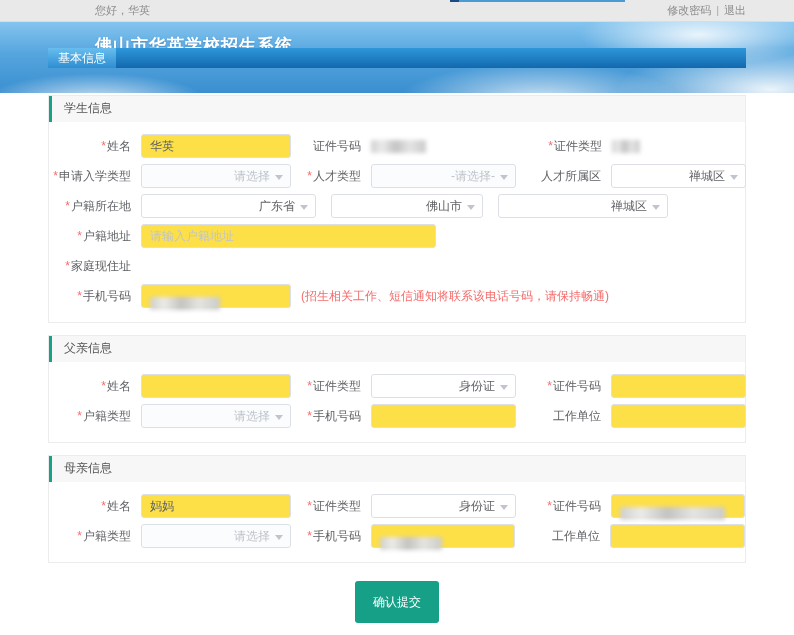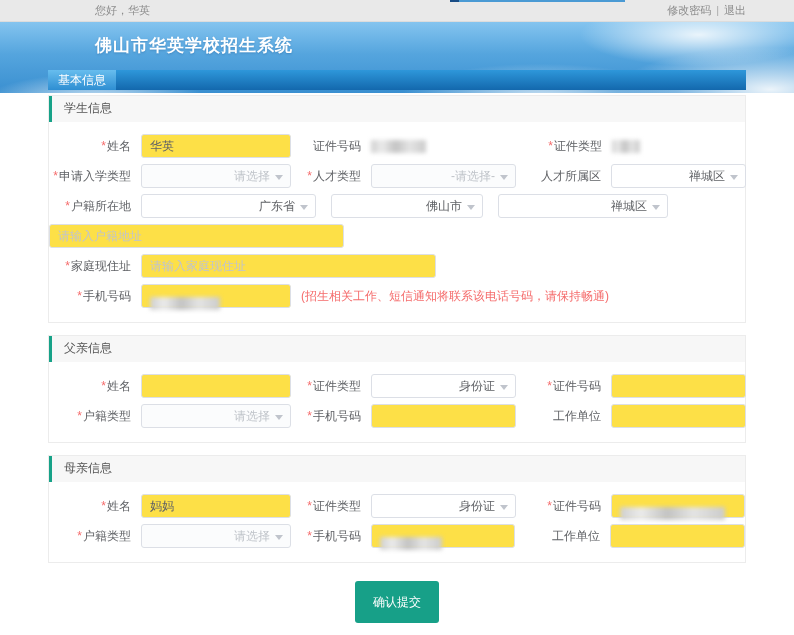--- a/index.html
+++ b/index.html
@@ -30,21 +30,21 @@
       radial-gradient(ellipse 200px 50px at 68% 108%, rgba(255,255,255,.75), rgba(255,255,255,0) 70%),
       radial-gradient(ellipse 160px 40px at 12% 112%, rgba(255,255,255,.8), rgba(255,255,255,0) 70%),
       linear-gradient(180deg,#84c4ef 0%, #55a5de 45%, #3a8fd0 100%);
   }
   .page-title {
     position:absolute; left:95px; top:12px; color:#fff;
     font-size:17px; font-weight:bold; letter-spacing:1px;
     text-shadow:0 1px 2px rgba(20,80,140,.35);
   }
   .tabbar {
-    position:absolute; top:48px; left:48px; width:698px; height:20px;
+    position:absolute; top:26px; left:48px; width:698px; height:20px;
     background:linear-gradient(180deg,#2e97da 0%, #1368ad 100%);
     display:flex; align-items:stretch;
   }
   .tab {
     min-width:62px; padding:0 10px; display:flex; align-items:center; justify-content:center;
     background:linear-gradient(180deg,#67bdee 0%, #2e8ed2 100%);
     color:#fff; font-size:12px; cursor:pointer;
   }
   
   .content { width:698px; margin:0 auto; padding-top:2px; }
@@ -158,25 +158,25 @@
             <span>佛山市</span>
             <i class="arrow"></i>
           </div>
         <span class="gap"></span>
         <div class="sel w170">
             <span>禅城区</span>
             <i class="arrow"></i>
           </div>
       </div>
       <div class="frow">
+        <span class="lab lab1"><span class="req">*</span><span>户籍地址</span></span>
         <input class="tin w295" placeholder="请输入户籍地址" style="">
       </div>
       <div class="frow">
         <span class="lab lab1"><span class="req">*</span><span>家庭现住址</span></span>
-        <input class="tin w295" placeholder="请输入家庭现住址" style="">
       </div>
       <div class="frow">
         <span class="lab lab1"><span class="req">*</span><span>手机号码</span></span>
         <div class="tin w150 maskbox">
             <span class="masked mw70"></span>
           </div>
         <span class="hint">(招生相关工作、短信通知将联系该电话号码，请保持畅通)</span>
       </div>
     </div>
   </div>

